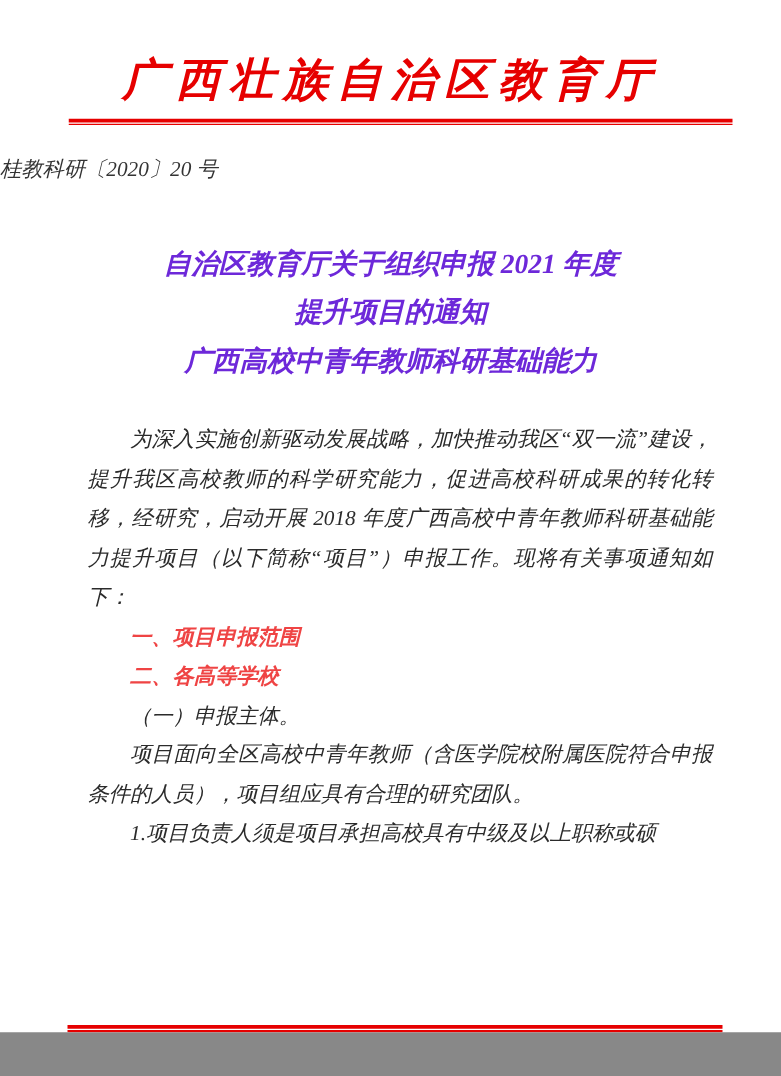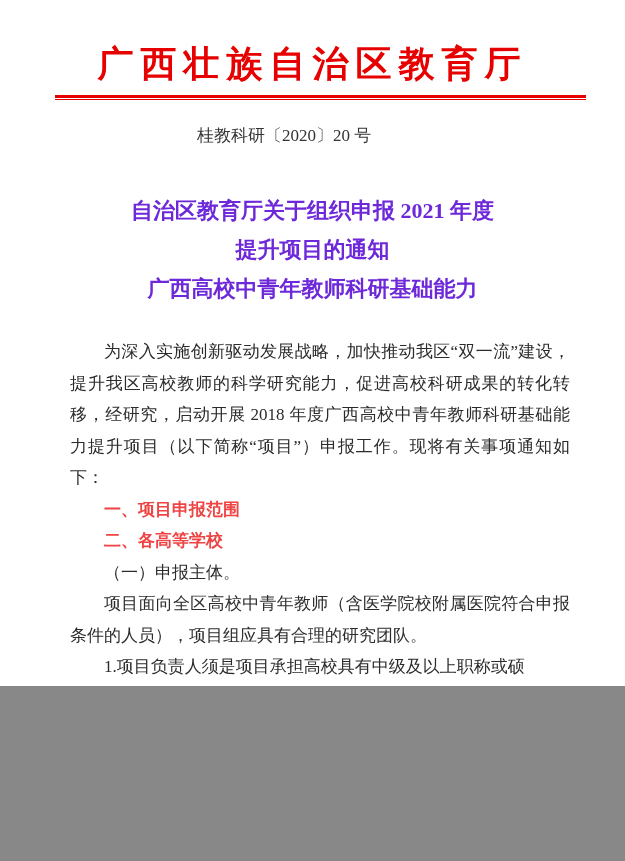--- a/index.html
+++ b/index.html
@@ -1,25 +1,26 @@
 <!DOCTYPE html>
 <html><head>
 <meta charset="utf-8">
 <style>
   * { margin: 0; padding: 0; box-sizing: border-box; }
   html, body { background: #888; }
   .page {
     position: relative;
     width: 625px;
-    height: 686px;
+    height: 826px;
     margin: 0 auto;
     background: #ffffff;
     overflow: hidden;
     font-family: "Liberation Serif", "DejaVu Serif", serif;
     color: #262626;
+    font-style: italic;
   }
   .agency {
     padding-top: 45px;
     text-align: center;
     font-size: 36px;
     font-weight: bold;
     letter-spacing: 7px;
     line-height: 1.1;
     color: #e60000;
     white-space: nowrap;
@@ -32,21 +33,21 @@
     background: #e60000;
   }
   .letterhead-rule .rule-thin {
     margin-top: 1px;
     height: 1.5px;
     background: #e60000;
   }
   .doc-number {
     margin-top: 25px;
     padding-right: 57px;
-    text-align: center;
+    text-align: left;
     font-size: 17px;
     line-height: 22px;
     color: #333333;
   }
   .doc-title {
     margin-top: 44px;
     text-align: center;
     font-size: 22px;
     font-weight: bold;
     line-height: 39px;

